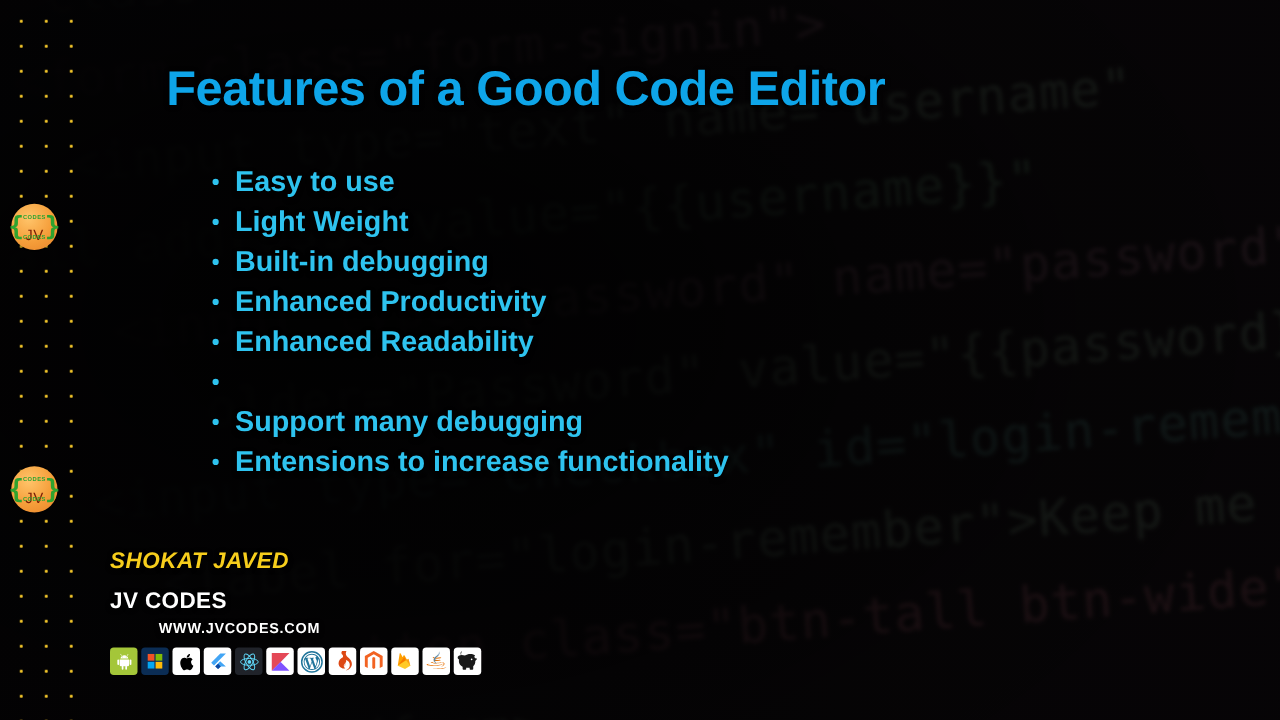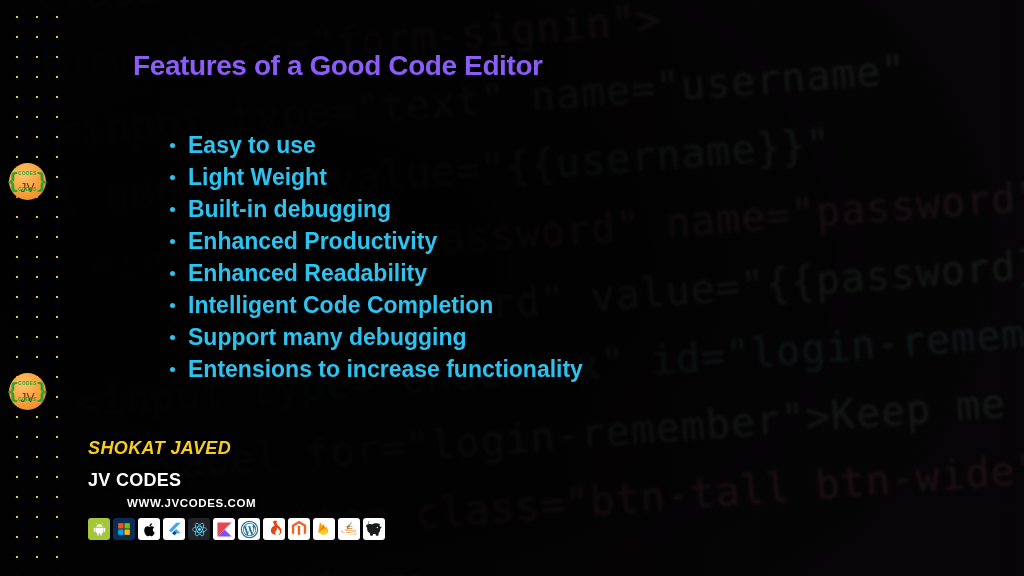--- a/index.html
+++ b/index.html
@@ -107,22 +107,22 @@
   }
   .logo-codes.top { top:8px; }
   .logo-codes.bot { bottom:8px; }
 
   
   .content { position:absolute; inset:0; z-index:5; }
 
   .title {
     position:absolute;
     left:133px; top:50px;
-    color:#8b5cf6;
-    font-size:28px;
+    color:#0ea5e9;
+    font-size:39px;
     font-weight:bold;
     letter-spacing:-0.4px;
     text-shadow:0 1px 4px rgba(0,0,0,0.85);
     white-space:nowrap;
   }
 
   .feature-list {
     position:absolute;
     left:170px; top:129px;
     list-style:none;
@@ -253,21 +253,20 @@
       <li class="feature-item">
         <span class="bullet-dot"></span>
         <span>Enhanced Productivity</span>
       </li>
       <li class="feature-item">
         <span class="bullet-dot"></span>
         <span>Enhanced Readability</span>
       </li>
       <li class="feature-item">
         <span class="bullet-dot"></span>
-        <span>Intelligent Code Completion</span>
       </li>
       <li class="feature-item">
         <span class="bullet-dot"></span>
         <span>Support many debugging</span>
       </li>
       <li class="feature-item">
         <span class="bullet-dot"></span>
         <span>Entensions to increase functionality</span>
       </li>
     </ul>

